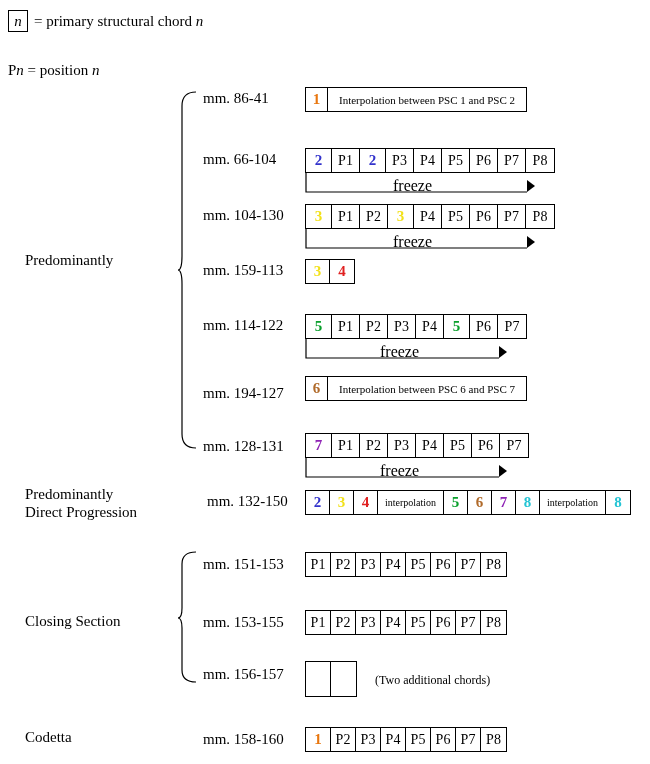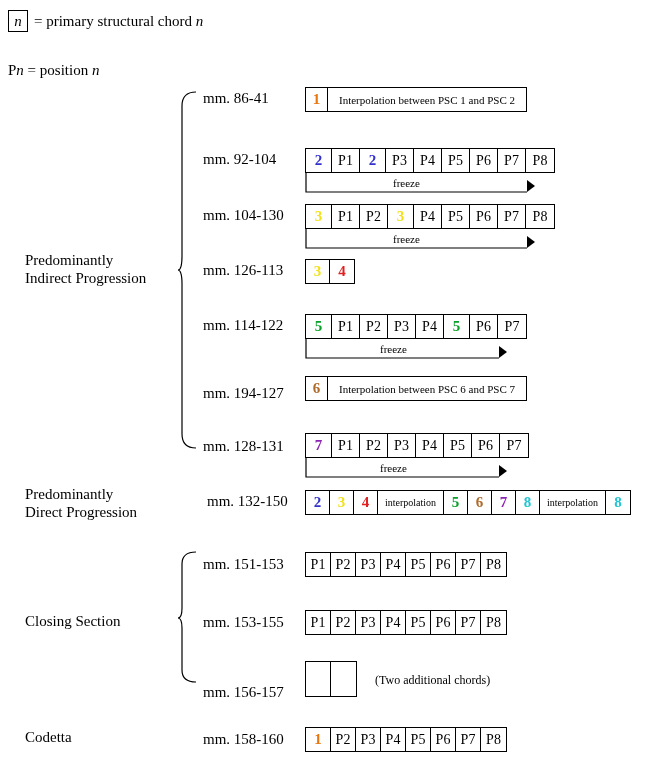--- a/index.html
+++ b/index.html
@@ -95,21 +95,21 @@
     font-size: 11px;
     padding: 0 6px;
   }
   .cell.interp-sm {
     font-size: 10px;
     padding: 0 4px;
   }
   .cell.blank { min-width: 26px; }
   .freeze-label {
     position: absolute;
-    font-size: 11px;
+    font-size: 16px;
     white-space: nowrap;
   }
   .note {
     position: absolute;
     font-size: 12px;
     white-space: nowrap;
   }
 </style>
 </head>
 <body>
@@ -119,21 +119,20 @@
     <span class="legend-box">n</span>
     <span>= primary structural chord <span class="it">n</span></span>
   </div>
 </div>
 <div class="legend-row2">
   <span>P<span class="it">n</span> = position <span class="it">n</span></span>
 </div>
 
 <div class="section-label" style="left:25px; top:251px;">
   <div>Predominantly</div>
-  <div>Indirect Progression</div>
 </div>
 <div class="section-label" style="left:25px; top:485px;">
   <div>Predominantly</div>
   <div>Direct Progression</div>
 </div>
 <div class="section-label" style="left:25px; top:612px;">
   <div>Closing Section</div>
 </div>
 <div class="section-label" style="left:25px; top:728px;">
   <div>Codetta</div>
@@ -145,21 +144,21 @@
 <svg class="brace" style="left:176px; top:550px;" width="22" height="135">
   <path d="M 20 2 Q 6 2 6 14 L 6 58 Q 6 68 2 68 Q 6 68 6 78 L 6 120 Q 6 132 20 132" fill="none" stroke="#000" stroke-width="1.2"></path>
 </svg>
 
 <div class="mm-label" style="left:203px; top:90px;">mm. 86-41</div>
 <div class="chain" id="chain-0" style="left:305px; top:87px;">
     <div class="cell psc" style="width: 22px; min-width: 22px; color: rgb(232, 118, 14);">1</div>
     <div class="cell interp" style="width: 198px; min-width: 198px; color: rgb(0, 0, 0);">Interpolation between PSC 1 and PSC 2</div>
   </div>
 
-<div class="mm-label" style="left:203px; top:151px;">mm. 92-104</div>
+<div class="mm-label" style="left:203px; top:151px;">mm. 66-104</div>
 <div class="chain" id="chain-1" style="left:305px; top:148px;">
     <div class="cell psc" style="width: 26px; min-width: 26px; color: rgb(51, 51, 204);">2</div>
     <div class="cell" style="width: 28px; min-width: 28px; color: rgb(0, 0, 0);">P1</div>
     <div class="cell psc" style="width: 26px; min-width: 26px; color: rgb(51, 51, 204);">2</div>
     <div class="cell" style="width: 28px; min-width: 28px; color: rgb(0, 0, 0);">P3</div>
     <div class="cell" style="width: 28px; min-width: 28px; color: rgb(0, 0, 0);">P4</div>
     <div class="cell" style="width: 28px; min-width: 28px; color: rgb(0, 0, 0);">P5</div>
     <div class="cell" style="width: 28px; min-width: 28px; color: rgb(0, 0, 0);">P6</div>
     <div class="cell" style="width: 28px; min-width: 28px; color: rgb(0, 0, 0);">P7</div>
     <div class="cell" style="width: 28px; min-width: 28px; color: rgb(0, 0, 0);">P8</div>
@@ -181,21 +180,21 @@
     <div class="cell" style="width: 28px; min-width: 28px; color: rgb(0, 0, 0);">P6</div>
     <div class="cell" style="width: 28px; min-width: 28px; color: rgb(0, 0, 0);">P7</div>
     <div class="cell" style="width: 28px; min-width: 28px; color: rgb(0, 0, 0);">P8</div>
   </div>
 <svg class="brace" style="left:305px; top:228px;" width="230" height="26">
   <path d="M 1 1 L 1 20 L 222 20" fill="none" stroke="#000" stroke-width="1.2"></path>
   <path d="M 222 14 L 230 20 L 222 26 Z" fill="#000" transform="translate(0,-6)"></path>
 </svg>
 <div class="freeze-label" style="left:393px; top:233px;">freeze</div>
 
-<div class="mm-label" style="left:203px; top:262px;">mm. 126-113</div>
+<div class="mm-label" style="left:203px; top:262px;">mm. 159-113</div>
 <div class="chain" id="chain-3" style="left:305px; top:259px;">
     <div class="cell psc" style="width: 24px; min-width: 24px; color: rgb(242, 225, 26);">3</div>
     <div class="cell psc" style="width: 24px; min-width: 24px; color: rgb(224, 32, 32);">4</div>
   </div>
 
 <div class="mm-label" style="left:203px; top:317px;">mm. 114-122</div>
 <div class="chain" id="chain-4" style="left:305px; top:314px;">
     <div class="cell psc" style="width: 26px; min-width: 26px; color: rgb(10, 160, 44);">5</div>
     <div class="cell" style="width: 28px; min-width: 28px; color: rgb(0, 0, 0);">P1</div>
     <div class="cell" style="width: 28px; min-width: 28px; color: rgb(0, 0, 0);">P2</div>
@@ -265,21 +264,21 @@
     <div class="cell" style="width: 25px; min-width: 25px; color: rgb(0, 0, 0);">P1</div>
     <div class="cell" style="width: 25px; min-width: 25px; color: rgb(0, 0, 0);">P2</div>
     <div class="cell" style="width: 25px; min-width: 25px; color: rgb(0, 0, 0);">P3</div>
     <div class="cell" style="width: 25px; min-width: 25px; color: rgb(0, 0, 0);">P4</div>
     <div class="cell" style="width: 25px; min-width: 25px; color: rgb(0, 0, 0);">P5</div>
     <div class="cell" style="width: 25px; min-width: 25px; color: rgb(0, 0, 0);">P6</div>
     <div class="cell" style="width: 25px; min-width: 25px; color: rgb(0, 0, 0);">P7</div>
     <div class="cell" style="width: 25px; min-width: 25px; color: rgb(0, 0, 0);">P8</div>
   </div>
 
-<div class="mm-label" style="left:203px; top:684px;">mm. 156-157</div>
+<div class="mm-label" style="left:203px; top:666px;">mm. 156-157</div>
 <div class="chain" id="chain-10" style="left:305px; top:661px; height:36px;">
     <div class="cell blank" style="width: 25px; min-width: 25px; color: rgb(0, 0, 0);"></div>
     <div class="cell blank" style="width: 25px; min-width: 25px; color: rgb(0, 0, 0);"></div>
   </div>
 <div class="note" style="left:375px; top:673px;">(Two additional chords)</div>
 
 <div class="mm-label" style="left:203px; top:731px;text-align:center;">mm. 158-160</div>
 <div class="chain" id="chain-11" style="left:305px; top:727px;">
     <div class="cell psc" style="width: 25px; min-width: 25px; color: rgb(232, 118, 14);">1</div>
     <div class="cell" style="width: 25px; min-width: 25px; color: rgb(0, 0, 0);">P2</div>

